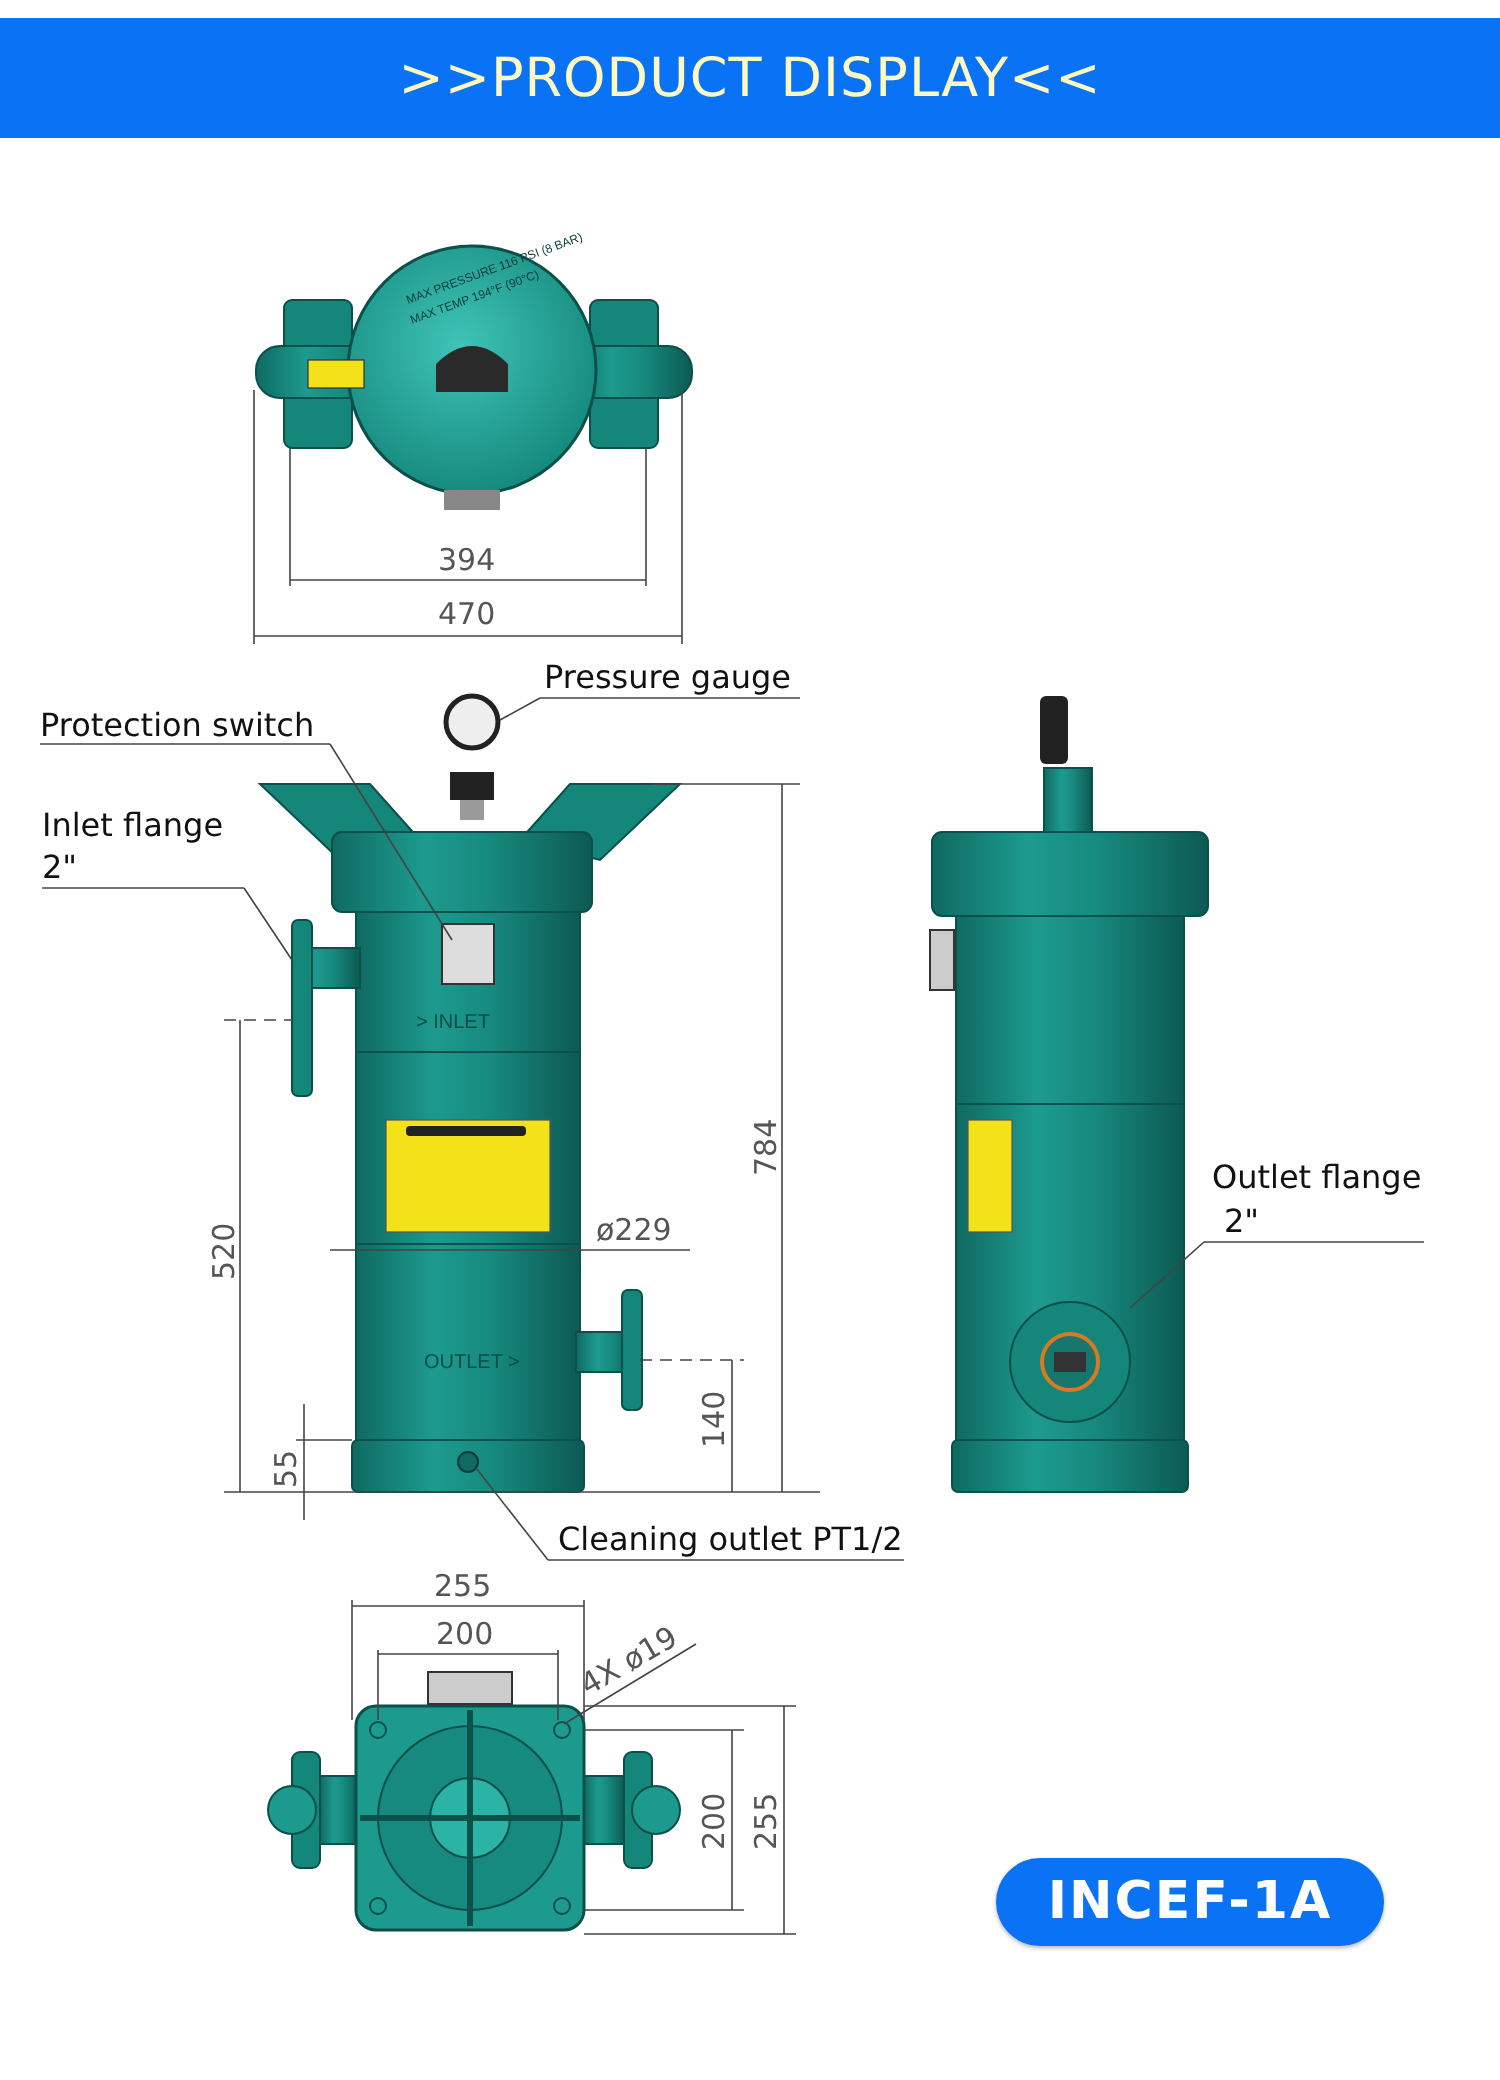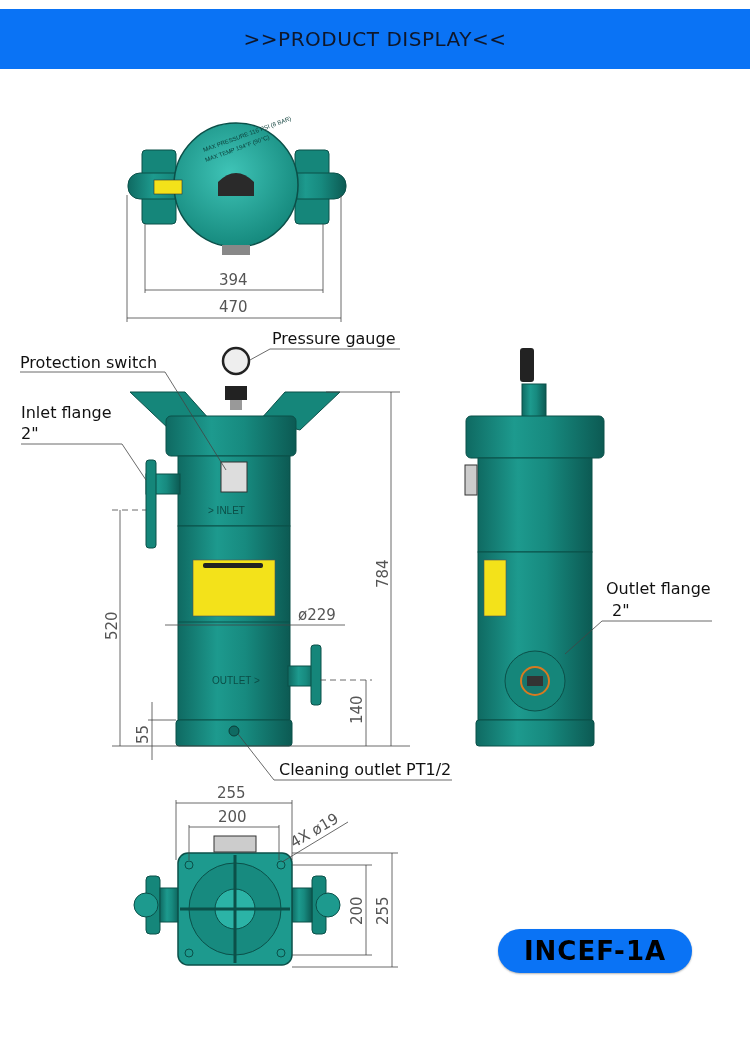--- a/index.html
+++ b/index.html
@@ -1,23 +1,23 @@
 <!DOCTYPE html>
 <html><head>
 <meta charset="utf-8">
 <style>
   html,body{margin:0;padding:0;background:#fff;}
   body{width:750px;height:1040px;position:relative;overflow:hidden;font-family:"Liberation Sans","DejaVu Sans",sans-serif;}
   .banner{position:absolute;left:0;top:9px;width:750px;height:60px;background:#0a73f5;display:flex;align-items:center;justify-content:center;}
-  .banner span{color:#0f172a;font-family:"DejaVu Sans",sans-serif;font-size:20px;letter-spacing:0.5px;}
+  .banner span{color:#fef9c3;font-family:"DejaVu Sans",sans-serif;font-size:27px;letter-spacing:0.5px;}
   svg{position:absolute;left:0;top:0;}
   .lbl{font-family:"DejaVu Sans",sans-serif;font-size:16px;fill:#111;}
   .dim{font-family:"DejaVu Sans",sans-serif;font-size:15px;fill:#555;}
   .model{position:absolute;left:498px;top:929px;width:194px;height:44px;border-radius:22px;background:#0a73f5;display:flex;align-items:center;justify-content:center;box-shadow:0 1px 2px rgba(0,0,0,.3);}
-  .model span{color:#000000;font-family:"DejaVu Sans",sans-serif;font-weight:bold;font-size:26px;letter-spacing:1px;}
+  .model span{color:#ffffff;font-family:"DejaVu Sans",sans-serif;font-weight:bold;font-size:26px;letter-spacing:1px;}
 </style>
 </head>
 <body>
 
 <div class="banner">
   <span>&gt;&gt;PRODUCT DISPLAY&lt;&lt;</span>
 </div>
 
 <svg width="750" height="1040" viewBox="0 0 750 1040">
   <defs>

